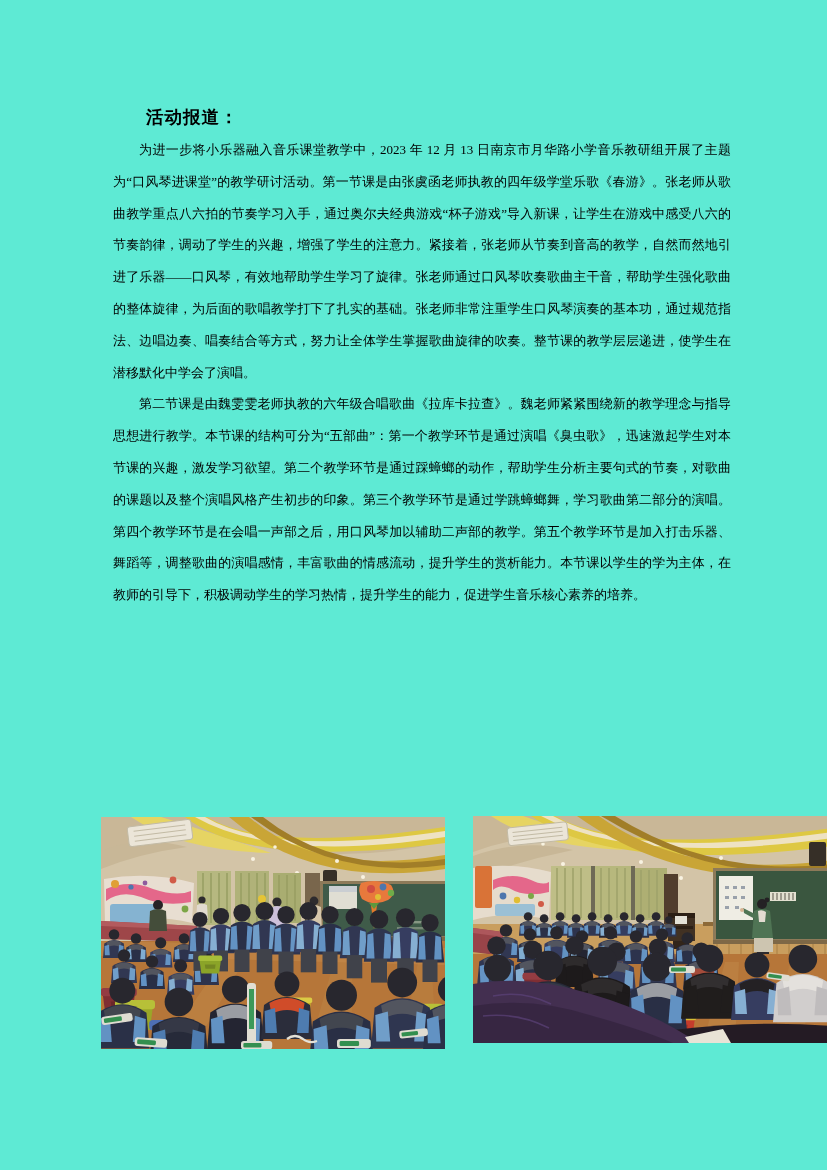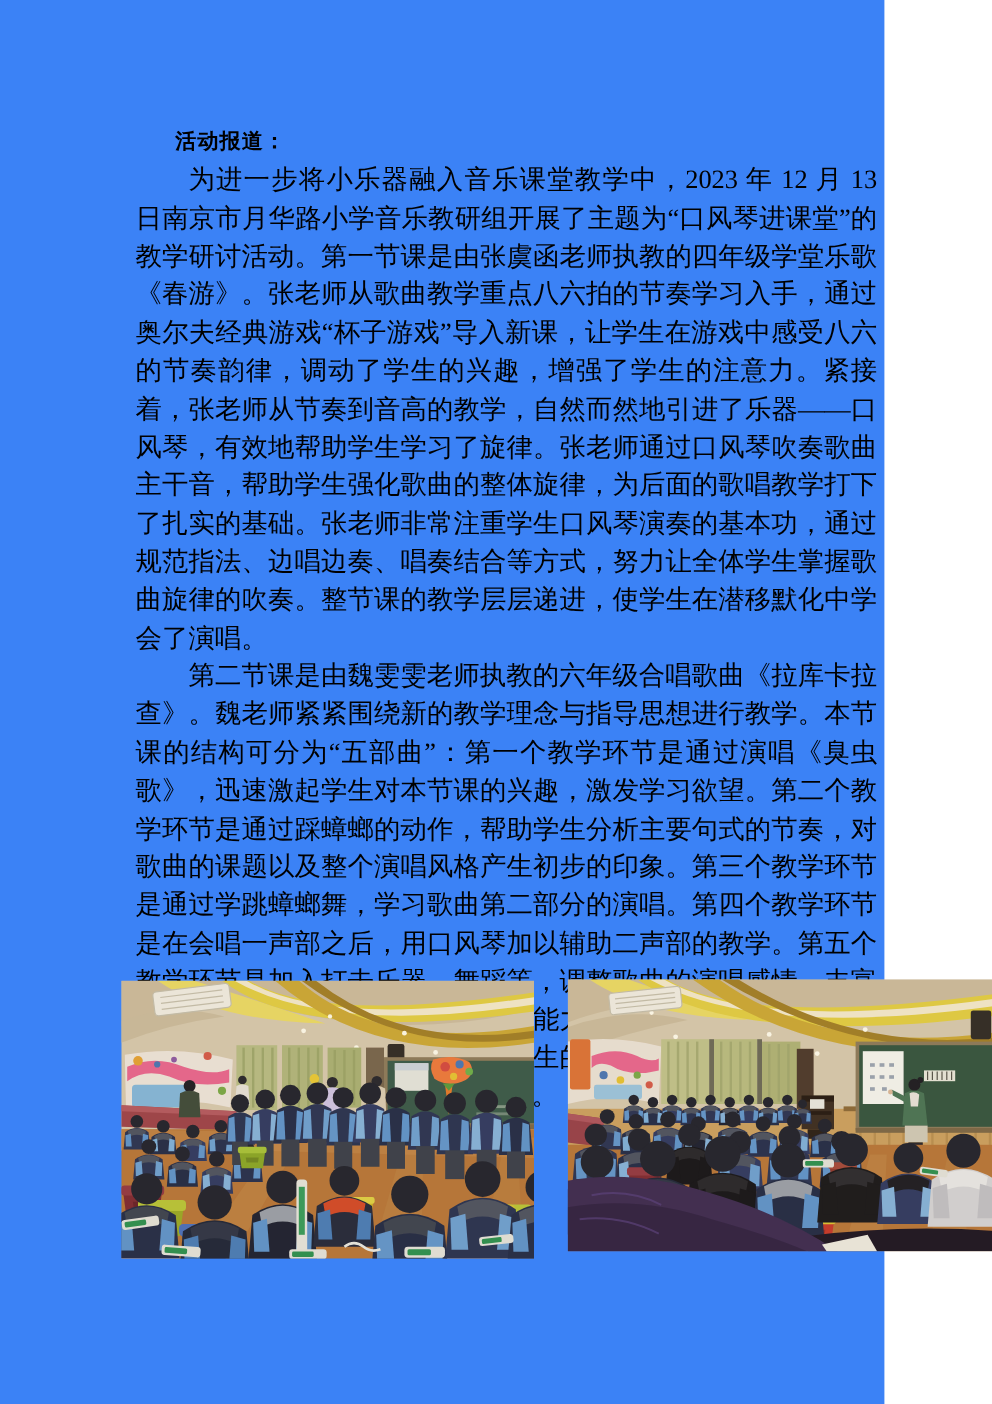--- a/index.html
+++ b/index.html
@@ -1,22 +1,22 @@
 <!DOCTYPE html>
 <html><head>
 <meta charset="utf-8">
 <style>
   html,body { margin:0; padding:0; background:#ffffff; }
   body { width:827px; height:1170px; position:relative; overflow:hidden;
          font-family:"Liberation Serif","DejaVu Serif",serif; color:#000; }
-  .page { position:absolute; left:0; top:0; width:737px; height:1170px; background:#3b82f6; }
+  .page { position:absolute; left:0; top:0; width:827px; height:1170px; background:#5eead4; }
   .content { position:absolute; left:113px; top:100px; width:618px; }
   .heading { margin:0; padding-left:33px; font-size:17.5px; font-weight:bold;
              line-height:34px; letter-spacing:1px; }
-  .para { margin:0; font-size:22px; line-height:31.8px; text-align:justify;
+  .para { margin:0; font-size:13px; line-height:31.8px; text-align:justify;
           text-justify:inter-ideograph; text-indent:2em; }
   .photo { position:absolute; overflow:hidden; }
   .photo-left  { left:61px;  top:801px; width:344px; height:232px; }
   .photo-right { left:433px; top:800px; width:359px; height:227px; }
   .photo svg { display:block; filter: blur(0.45px) saturate(1.05) contrast(0.98); }
 </style>
 </head>
 <body>
 
 <svg width="0" height="0" style="position:absolute" aria-hidden="true">

